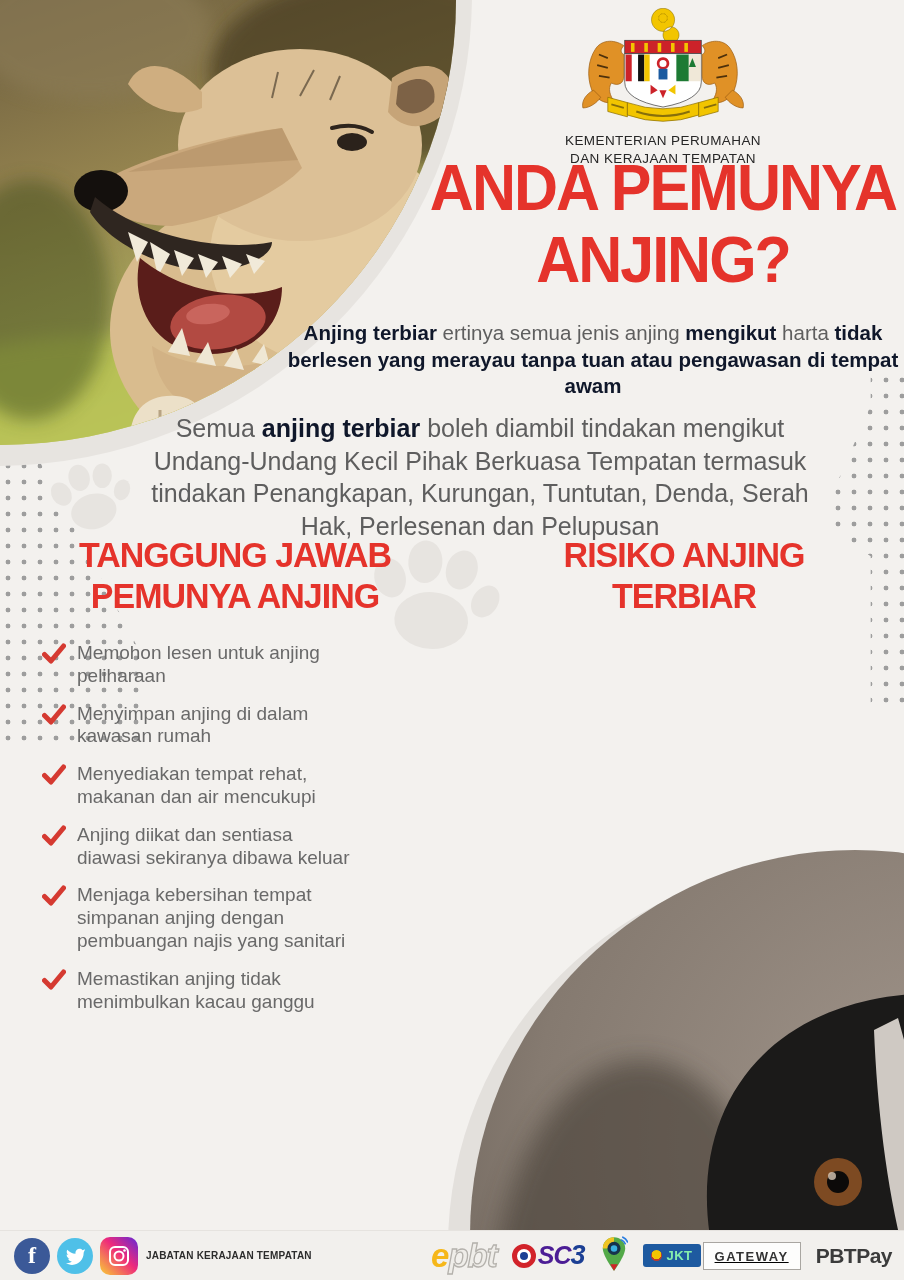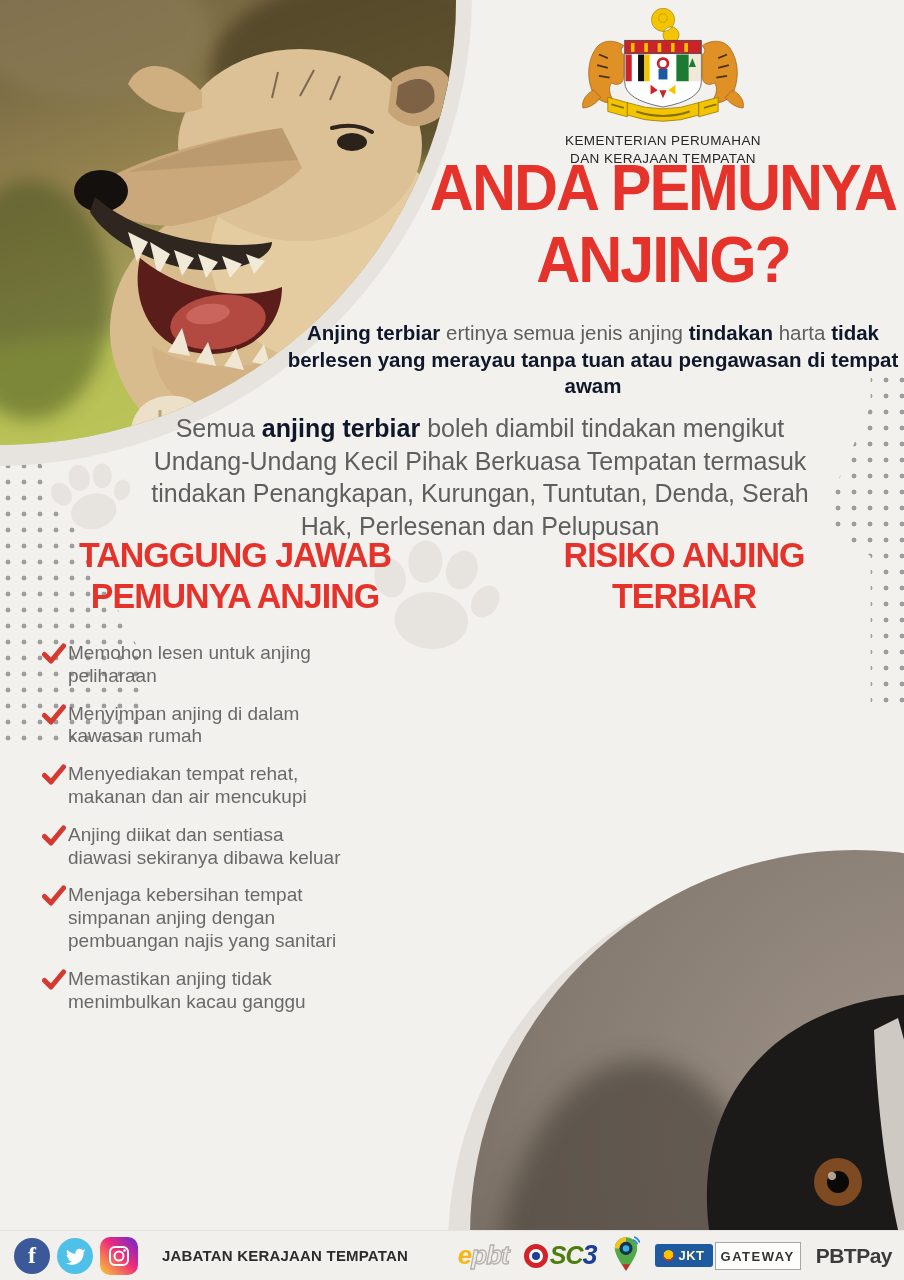--- a/index.html
+++ b/index.html
@@ -65,59 +65,59 @@
   .section-title {
     position:absolute; z-index:3; text-align:center; color:#e5332b;
     font-weight:900; font-size:34px; line-height:1.14; letter-spacing:-1px; transform:scaleY(1.05);
   }
   .left-title  { left:30px;  top:536px; width:410px; }
   .right-title { left:472px; top:536px; width:424px; }
   .checklist { position:absolute; left:42px; top:642px; width:396px; z-index:3; }
   .risklist  { position:absolute; left:504px; top:642px; width:400px; height:600px; z-index:3; }
   .circle-spacer { float:right; width:400px; height:600px;
     shape-outside:circle(396px at 351px 593px); }
-  .li { display:flex; gap:2px; margin-bottom:15px; }
+  .li { display:flex; gap:11px; margin-bottom:15px; }
   .risklist .li { display:block; margin-bottom:16px; }
   .li-ico { flex:0 0 24px; padding-top:1px; }
   .risklist .li-ico { float:left; width:26px; padding-top:3px; }
   .li-text { font-size:19px; line-height:1.2; color:#696969; max-width:282px; }
   .risklist .li-text { max-width:none; overflow:hidden; display:block; }
   
   .footer {
     position:absolute; left:0; top:1230px; width:904px; height:50px; z-index:5;
     background:#f2f0ed; border-top:1px solid #e6e3df;
     display:flex; align-items:center; padding:0 12px 0 14px;
   }
   .social { display:flex; align-items:center; gap:7px; }
   .soc { width:36px; height:36px; border-radius:50%; display:flex;
          align-items:center; justify-content:center; }
   .fb { background:#3b5998; color:#fff; font-weight:bold; font-size:24px;
         font-family:"Liberation Serif", serif; }
   .tw { background:#4fc0e8; }
   .ig { width:38px; height:38px; border-radius:10px;
         background:linear-gradient(45deg,#f9ce34 0%,#ee2a7b 55%,#6228d7 100%);
         display:flex; align-items:center; justify-content:center; }
-  .dept { margin-left:24px; font-size:15px; font-weight:bold; color:#2c2c2c; letter-spacing:.2px; }
+  .dept { margin-left:8px; font-size:10px; font-weight:bold; color:#2c2c2c; letter-spacing:.2px; }
   .brandbar { margin-left:auto; display:flex; align-items:center; gap:15px; }
-  .epbt { font-style:italic; font-weight:900; font-size:26px; letter-spacing:-1px;margin-left:6px; }
+  .epbt { font-style:italic; font-weight:900; font-size:33px; letter-spacing:-1px;margin-left:6px; }
   .epbt-e { color:#f6b719; }
   .epbt-rest { color:#efede9; -webkit-text-stroke:1.3px #b4b1ac; }
   .osc3 { display:flex; align-items:center; font-style:italic; font-weight:900; }
   .osc-ring { width:24px; height:24px; border-radius:50%; border:5px solid #d2232a;
               background:#fff; display:flex; align-items:center; justify-content:center; margin-right:2px; }
   .osc-core { width:8px; height:8px; border-radius:50%; background:#1c3f94; }
-  .osc-sc { color:#4d7c0f; font-size:25px; letter-spacing:-1px; }
+  .osc-sc { color:#4c1d95; font-size:25px; letter-spacing:-1px; }
   .osc-3  { color:#1c3f94; font-size:27px; }
   .jkt-gateway { display:flex; align-items:center; }
   .jkt-box { background:#1e5aa0; border-radius:3px; padding:4px 8px; display:flex;
              align-items:center; gap:4px; }
   .jkt-crest { width:11px; height:11px; border-radius:50%;
                background:radial-gradient(circle at 50% 40%, #f2c500 55%, #c0392b 56%); }
-  .jkt-txt { color:#fef9c3; font-weight:900; font-size:13px; letter-spacing:.5px; }
-  .gateway-box { background:#fdfdfc; border:1px solid #a9a6a1; padding:4px 5px; margin-left:2px; }
+  .jkt-txt { color:#86efac; font-weight:900; font-size:13px; letter-spacing:.5px; }
+  .gateway-box { background:#fdfdfc; border:1px solid #a9a6a1; padding:4px 11px; margin-left:2px;text-decoration:underline; }
   .gateway-txt { color:#333; font-weight:900; font-size:13px; letter-spacing:1.5px; }
   .pbtpay { font-weight:900; font-size:21px; color:#3b3b3b; letter-spacing:-.5px; }
 </style>
 </head>
 <body>
 
 <div class="page">
 
   <div class="dots dots-left"></div>
   <div class="dots dots-right"></div>
@@ -327,21 +327,21 @@
       <div>KEMENTERIAN PERUMAHAN</div>
       <div>DAN KERAJAAN TEMPATAN</div>
     </div>
   </div>
 
   <div class="main-title">
     <div>ANDA PEMUNYA</div>
     <div>ANJING?</div>
   </div>
 
-  <p class="intro1"><span class="seg-b">Anjing terbiar</span><span> ertinya semua jenis anjing </span><span class="seg-b">tindakan</span><span> harta </span><span class="seg-b">tidak berlesen yang merayau tanpa tuan atau pengawasan di tempat awam</span></p>
+  <p class="intro1"><span class="seg-b">Anjing terbiar</span><span> ertinya semua jenis anjing </span><span class="seg-b">mengikut</span><span> harta </span><span class="seg-b">tidak berlesen yang merayau tanpa tuan atau pengawasan di tempat awam</span></p>
   <p class="intro2"><span>Semua </span><span class="seg-b">anjing terbiar</span><span> boleh diambil tindakan mengikut Undang-Undang Kecil Pihak Berkuasa Tempatan termasuk tindakan Penangkapan, Kurungan, Tuntutan, Denda, Serah Hak, Perlesenan dan Pelupusan</span></p>
 
   <div class="section-title left-title">
     <div>TANGGUNG JAWAB</div>
     <div>PEMUNYA ANJING</div>
   </div>
   <div class="checklist">
 
       <div class="li">
         <span class="li-ico">

